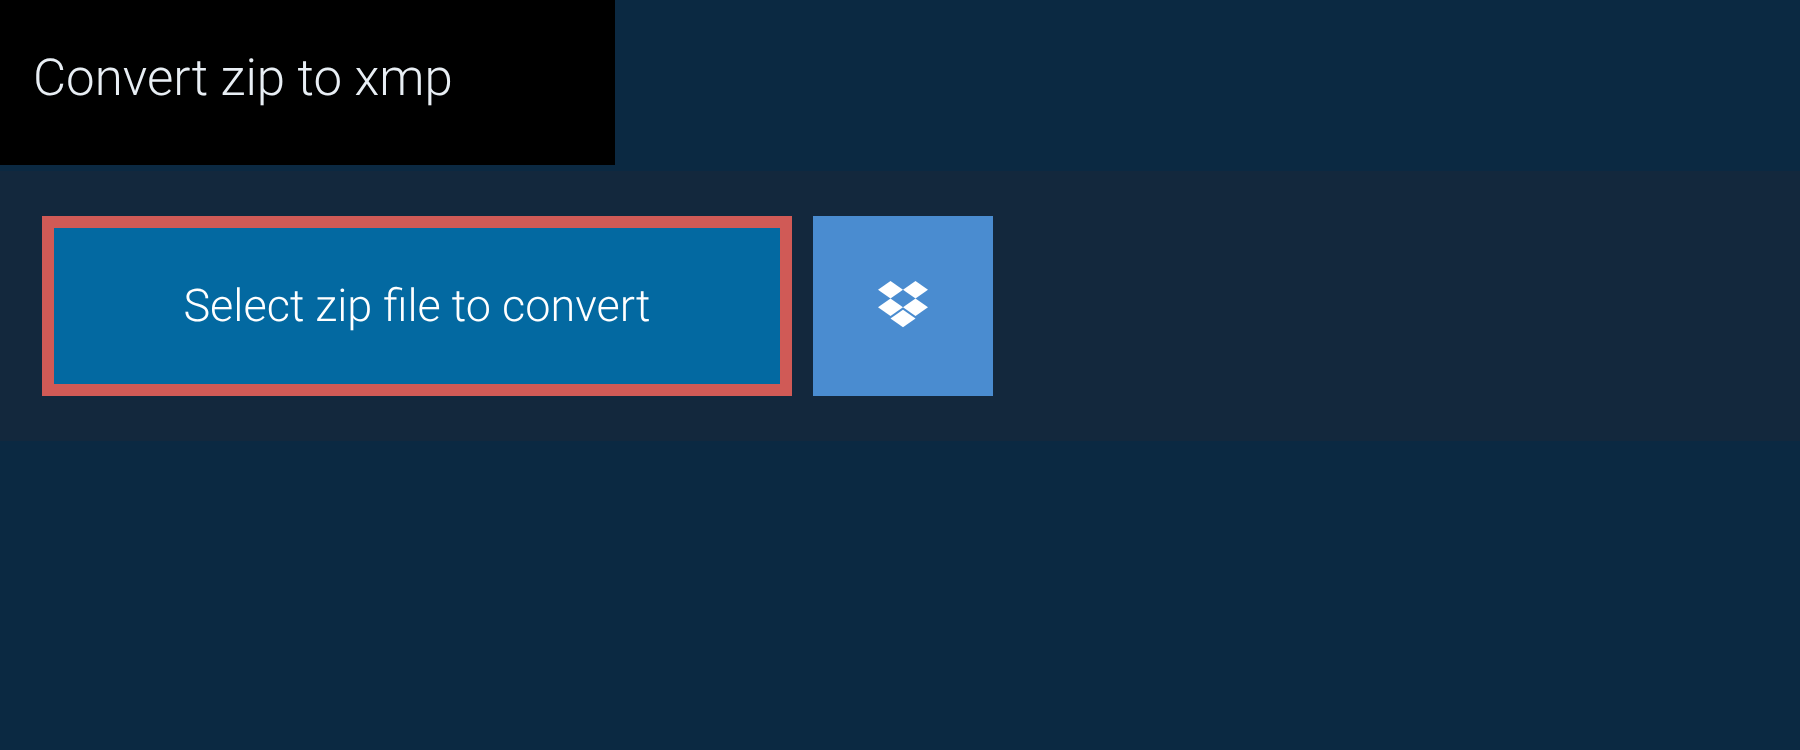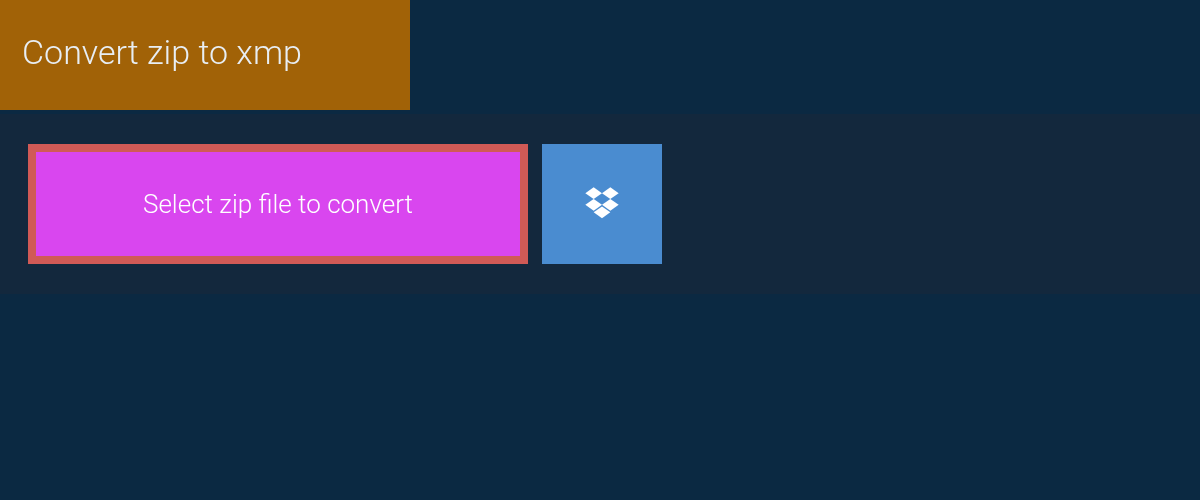--- a/index.html
+++ b/index.html
@@ -8,42 +8,42 @@
       box-sizing: border-box;
     }
     body {
       width: 1200px;
       height: 500px;
       background: #0b2942;
       font-family: -apple-system, BlinkMacSystemFont, "Segoe UI", Roboto, sans-serif;
       overflow: hidden;
     }
     .header-tab {
-      background: #a16207;
+      background: #000000;
       color: #e8eef4;
       font-size: 34px;
       font-weight: 300;
       padding: 32px 30px 38px 22px;
       display: inline-block;
       min-width: 410px;
     }
     .content-band {
       background: #13283d;
       padding: 30px 28px 30px 28px;
       margin-top: 4px;
     }
     .button-row {
       display: flex;
       gap: 14px;
     }
     .select-file-button {
-      background: #d946ef;
+      background: #0369a1;
       border: 8px solid #d05a56;
       color: #ffffff;
-      font-size: 26px;
+      font-size: 30px;
       font-weight: 300;
       height: 120px;
       width: 500px;
       display: flex;
       align-items: center;
       justify-content: center;
       cursor: pointer;
     }
     .dropbox-button {
       background: #4a8cd0;

